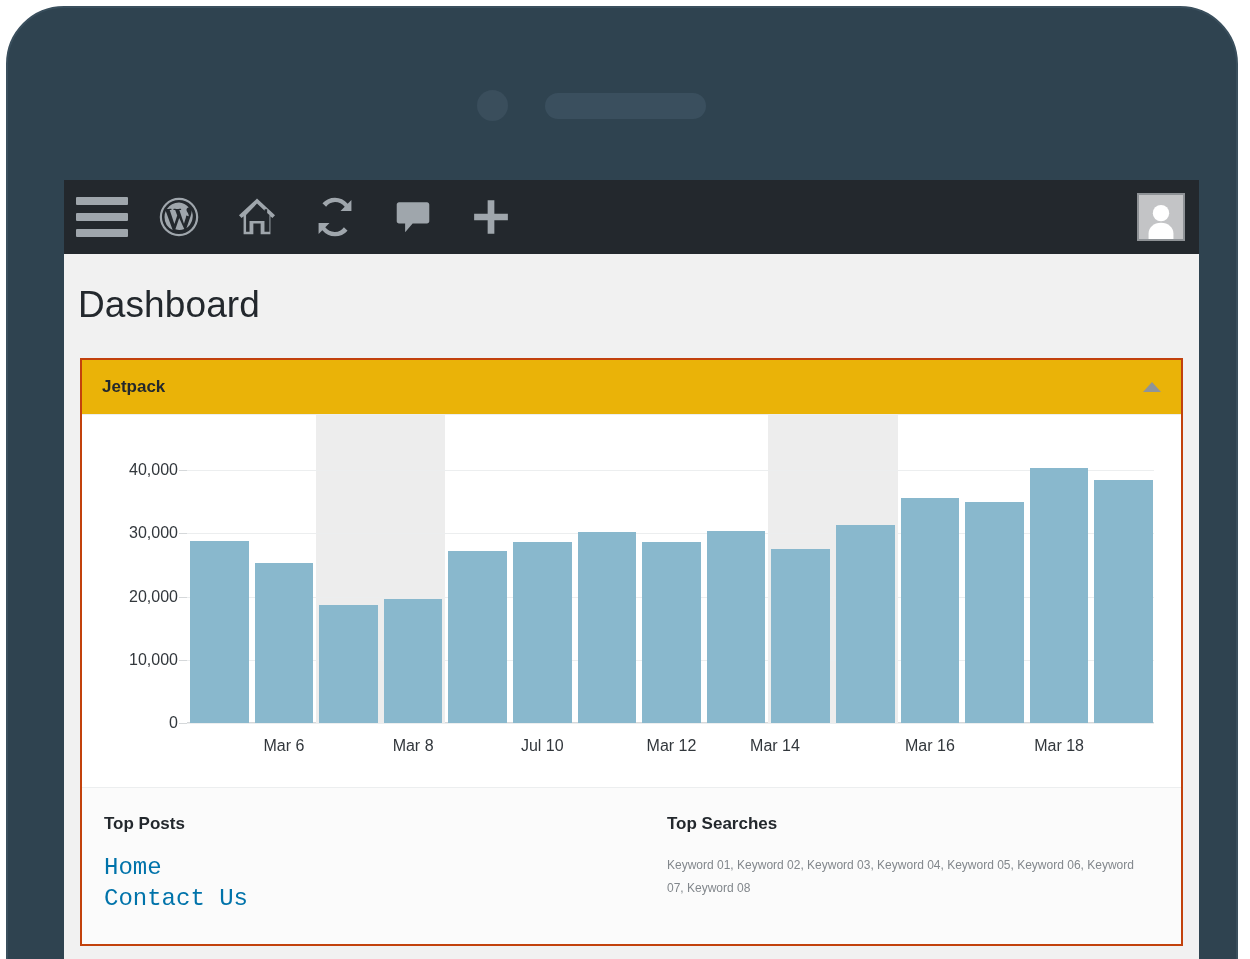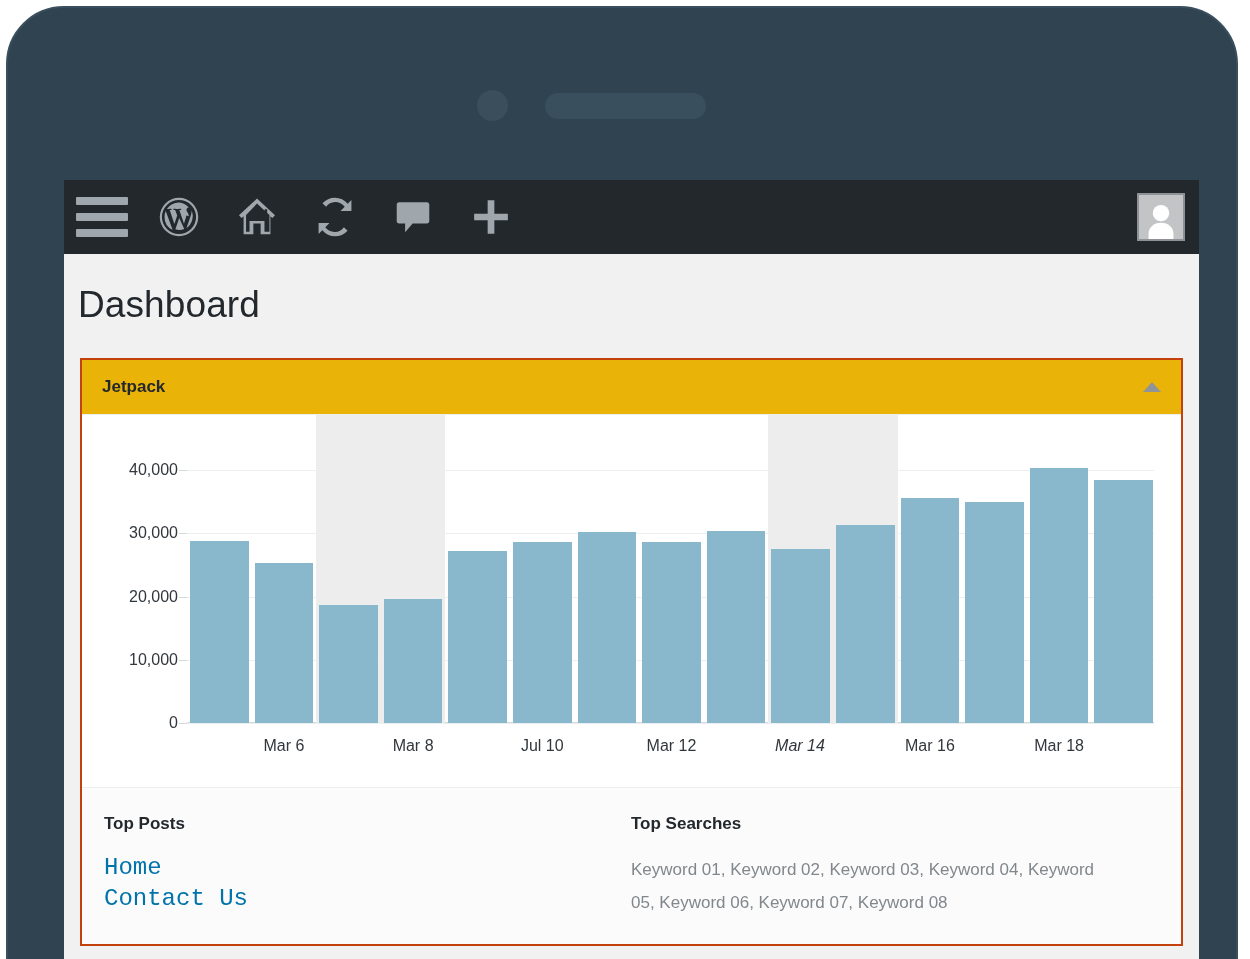--- a/index.html
+++ b/index.html
@@ -89,32 +89,32 @@
   .bar{position:absolute;bottom:0;background:#89b8cd;}
   .xlab{
     position:absolute;top:292px;transform:translateX(-50%);
     font-size:16px;color:#32373c;white-space:nowrap;
   }
   #baseline{position:absolute;left:0;right:0;bottom:0;height:1px;background:#d5d8da;}
 
   
   #panel-foot{
     border-top:1px solid #eceeef;background:#fbfbfb;
-    display:flex;padding:26px 0 0 0;min-height:130px;
+    display:flex;padding:26px 0 0 0;min-height:130px;gap:36px;
   }
   .foot-col{padding:0 22px;box-sizing:border-box;}
   #col-posts{width:527px;}
   #col-searches{flex:1;}
   .foot-h{font-size:17px;font-weight:bold;color:#23282d;margin:0 0 20px 0;}
   .post-link{
     display:block;font-size:24px;color:#0073aa;text-decoration:none;
     margin-bottom:4px;cursor:pointer;font-family:Liberation Mono, monospace;
   }
   .post-views{font-size:17px;color:#82878c;margin:0 0 14px 0;}
-  #keywords{font-size:17px;color:#82878c;line-height:1.92;max-width:470px;}
+  #keywords{font-size:12px;color:#82878c;line-height:1.92;max-width:470px;}
 </style>
 </head>
 <body>
 
 <div id="device">
   <div id="camera-dot"></div>
   <div id="speaker"></div>
 
   <div id="screen">
 
@@ -197,21 +197,21 @@
             <div class="bar" title="Mar 14: 27,600" style="left: 584.468px; width: 58.463px; height: 174.382px; background: rgb(137, 184, 205);"></div>
             <div class="bar" title="Mar 15: 31,400" style="left: 649.068px; width: 58.463px; height: 198.391px; background: rgb(137, 184, 205);"></div>
             <div class="bar" title="Mar 16: 35,600" style="left: 713.668px; width: 58.463px; height: 224.927px; background: rgb(137, 184, 205);"></div>
             <div class="bar" title="Mar 17: 35,000" style="left: 778.268px; width: 58.463px; height: 221.136px; background: rgb(137, 184, 205);"></div>
             <div class="bar" title="Mar 18: 40,300" style="left: 842.868px; width: 58.463px; height: 254.623px; background: rgb(137, 184, 205);"></div>
             <div class="bar" title="Mar 19: 38,500" style="left: 907.468px; width: 58.463px; height: 243.25px; background: rgb(137, 184, 205);"></div>
             <div class="xlab" style="left: 96.9px;">Mar 6</div>
             <div class="xlab" style="left: 226.1px;">Mar 8</div>
             <div class="xlab" style="left: 355.3px;">Jul 10</div>
             <div class="xlab" style="left: 484.5px;">Mar 12</div>
-            <div class="xlab" style="left: 613px; font-style: italic;">Mar 14</div>
+            <div class="xlab" style="left: 588px;">Mar 14</div>
             <div class="xlab" style="left: 742.9px;">Mar 16</div>
             <div class="xlab" style="left: 872.1px;">Mar 18</div>
           </div>
       </div>
 
       <div id="panel-foot">
         <div class="foot-col" id="col-posts">
           <div class="foot-h">Top Posts</div>
           <div id="posts-list">
               <a class="post-link" href="#">Home</a>

